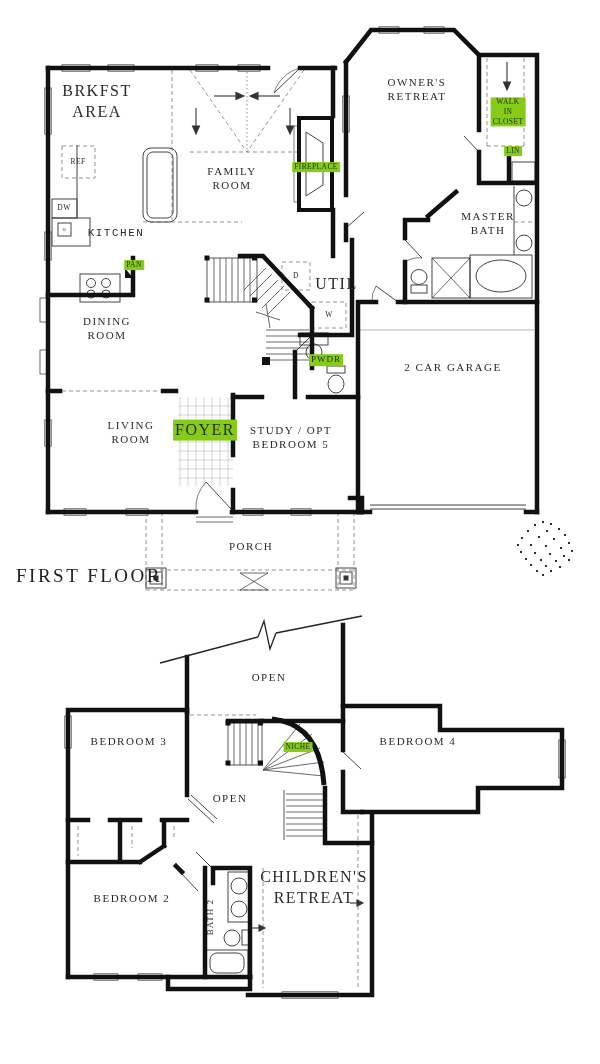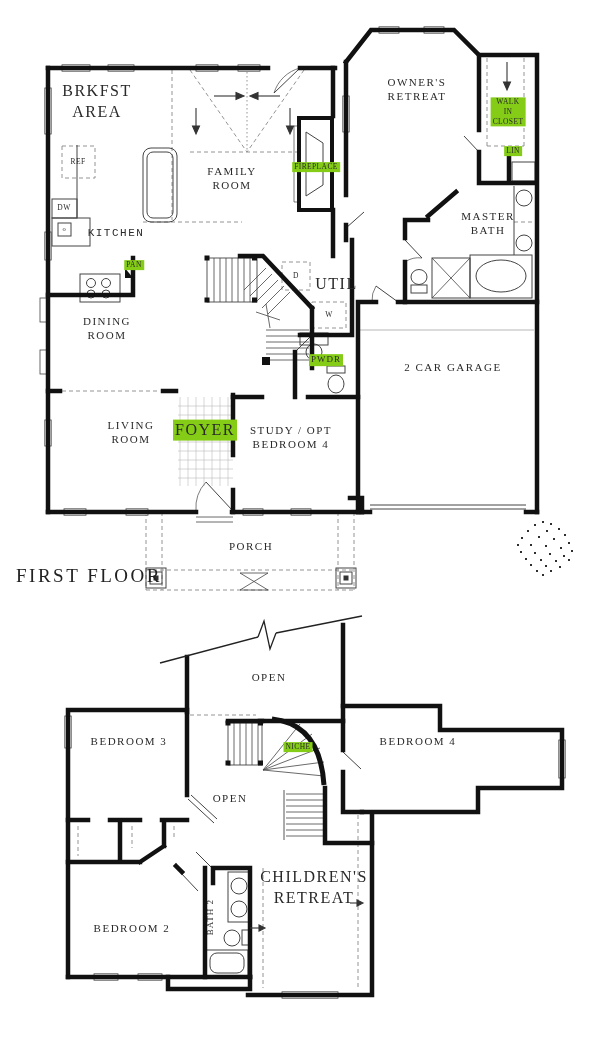--- a/index.html
+++ b/index.html
@@ -325,27 +325,27 @@
 <div class="lbl s7" style="left:296px;top:276px;">D</div>
 <div class="lbl s7" style="left:329px;top:315px;">W</div>
 <div class="lbl s9 bgw" style="left:326px;top:360px;">PWDR</div>
 <div class="lbl s11" style="left:488px;top:223px;">MASTER
 BATH</div>
 <div class="lbl s11" style="left:453px;top:367px;">2 CAR GARAGE</div>
 <div class="lbl s11" style="left:131px;top:432px;">LIVING
 ROOM</div>
 <div class="lbl s10 bgw" style="left:205px;top:430px;">FOYER</div>
 <div class="lbl s11" style="left:291px;top:437px;">STUDY / OPT
-BEDROOM 4</div>
+BEDROOM 5</div>
 <div class="lbl s11" style="left:251px;top:546px;">PORCH</div>
 <div class="title" style="left:16px;top:565px;">FIRST FLOOR</div>
 
 <div class="lbl s11" style="left:269px;top:677px;">OPEN</div>
 <div class="lbl s11" style="left:129px;top:741px;">BEDROOM 3</div>
 <div class="lbl s7 bgw" style="left:298px;top:747px;">NICHE</div>
 <div class="lbl s11" style="left:418px;top:741px;">BEDROOM 4</div>
 <div class="lbl s11" style="left:230px;top:798px;">OPEN</div>
-<div class="lbl s11" style="left:132px;top:898px;margin-top:30px;">BEDROOM 2</div>
+<div class="lbl s11" style="left:132px;top:898px;">BEDROOM 2</div>
 <div class="lbl s9 rot" style="left:211px;top:917px;">BATH 2</div>
 <div class="lbl s10" style="left:314px;top:888px;">CHILDREN'S
 RETREAT</div>
 
 </div>
 
 </body></html>

